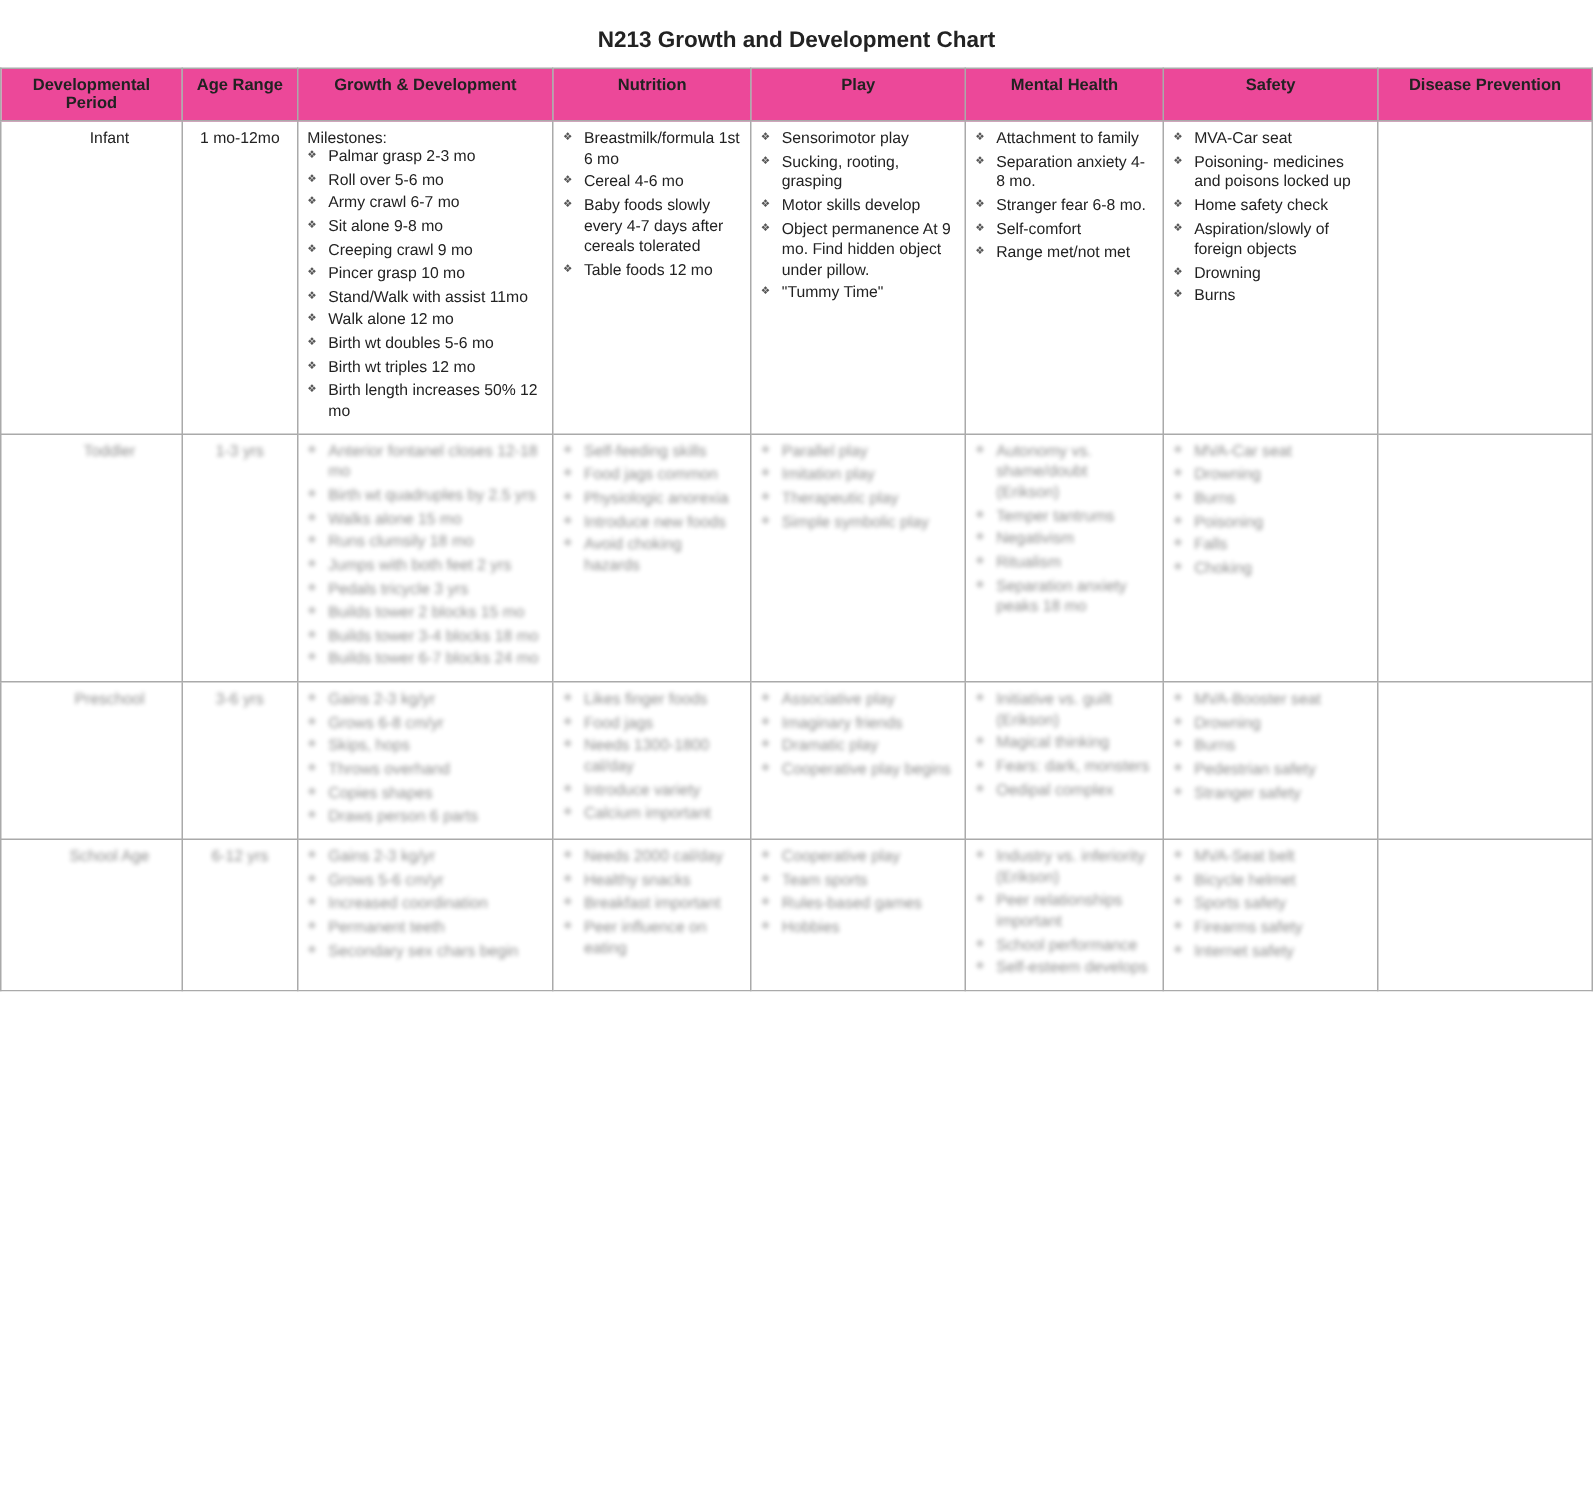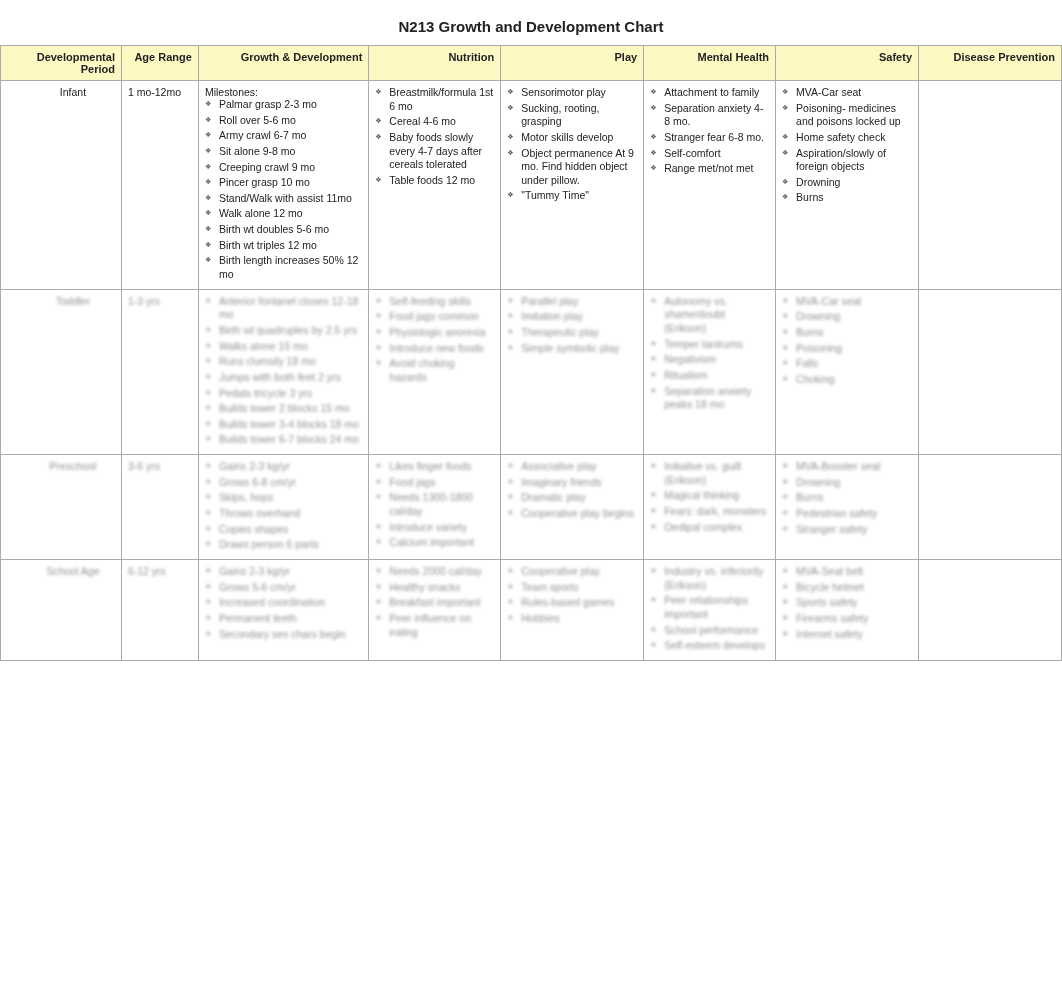--- a/index.html
+++ b/index.html
@@ -22,22 +22,22 @@
       width: 100%;
       table-layout: fixed;
     }
     th, td {
       border: 1px solid #aaa;
       vertical-align: top;
       padding: 5px 6px;
       font-size: 10.5px;
     }
     th {
-      background: #fef9c3;
-      text-align: right;
+      background: #ec4899;
+      text-align: center;
       font-weight: bold;
       font-size: 11px;
     }
     .col-dev { width: 110px; }
     .col-age { width: 70px; }
     .col-growth { width: 155px; }
     .col-nutrition { width: 120px; }
     .col-play { width: 130px; }
     .col-mental { width: 120px; }
     .col-safety { width: 130px; }
@@ -63,20 +63,21 @@
       top: 1px;
       color: #555;
     }
 
     .dev-period-cell {
       text-align: center;
       font-size: 10.5px;
       padding-left: 30px;
     }
     .age-range-cell {
+      text-align: center;
       font-size: 10.5px;
     }
 
     
     .blur-light { filter: blur(1.5px); opacity: 0.5; }
   </style>
 </head>
 <body>
 
 <div class="page-title">N213 Growth and Development Chart</div>

